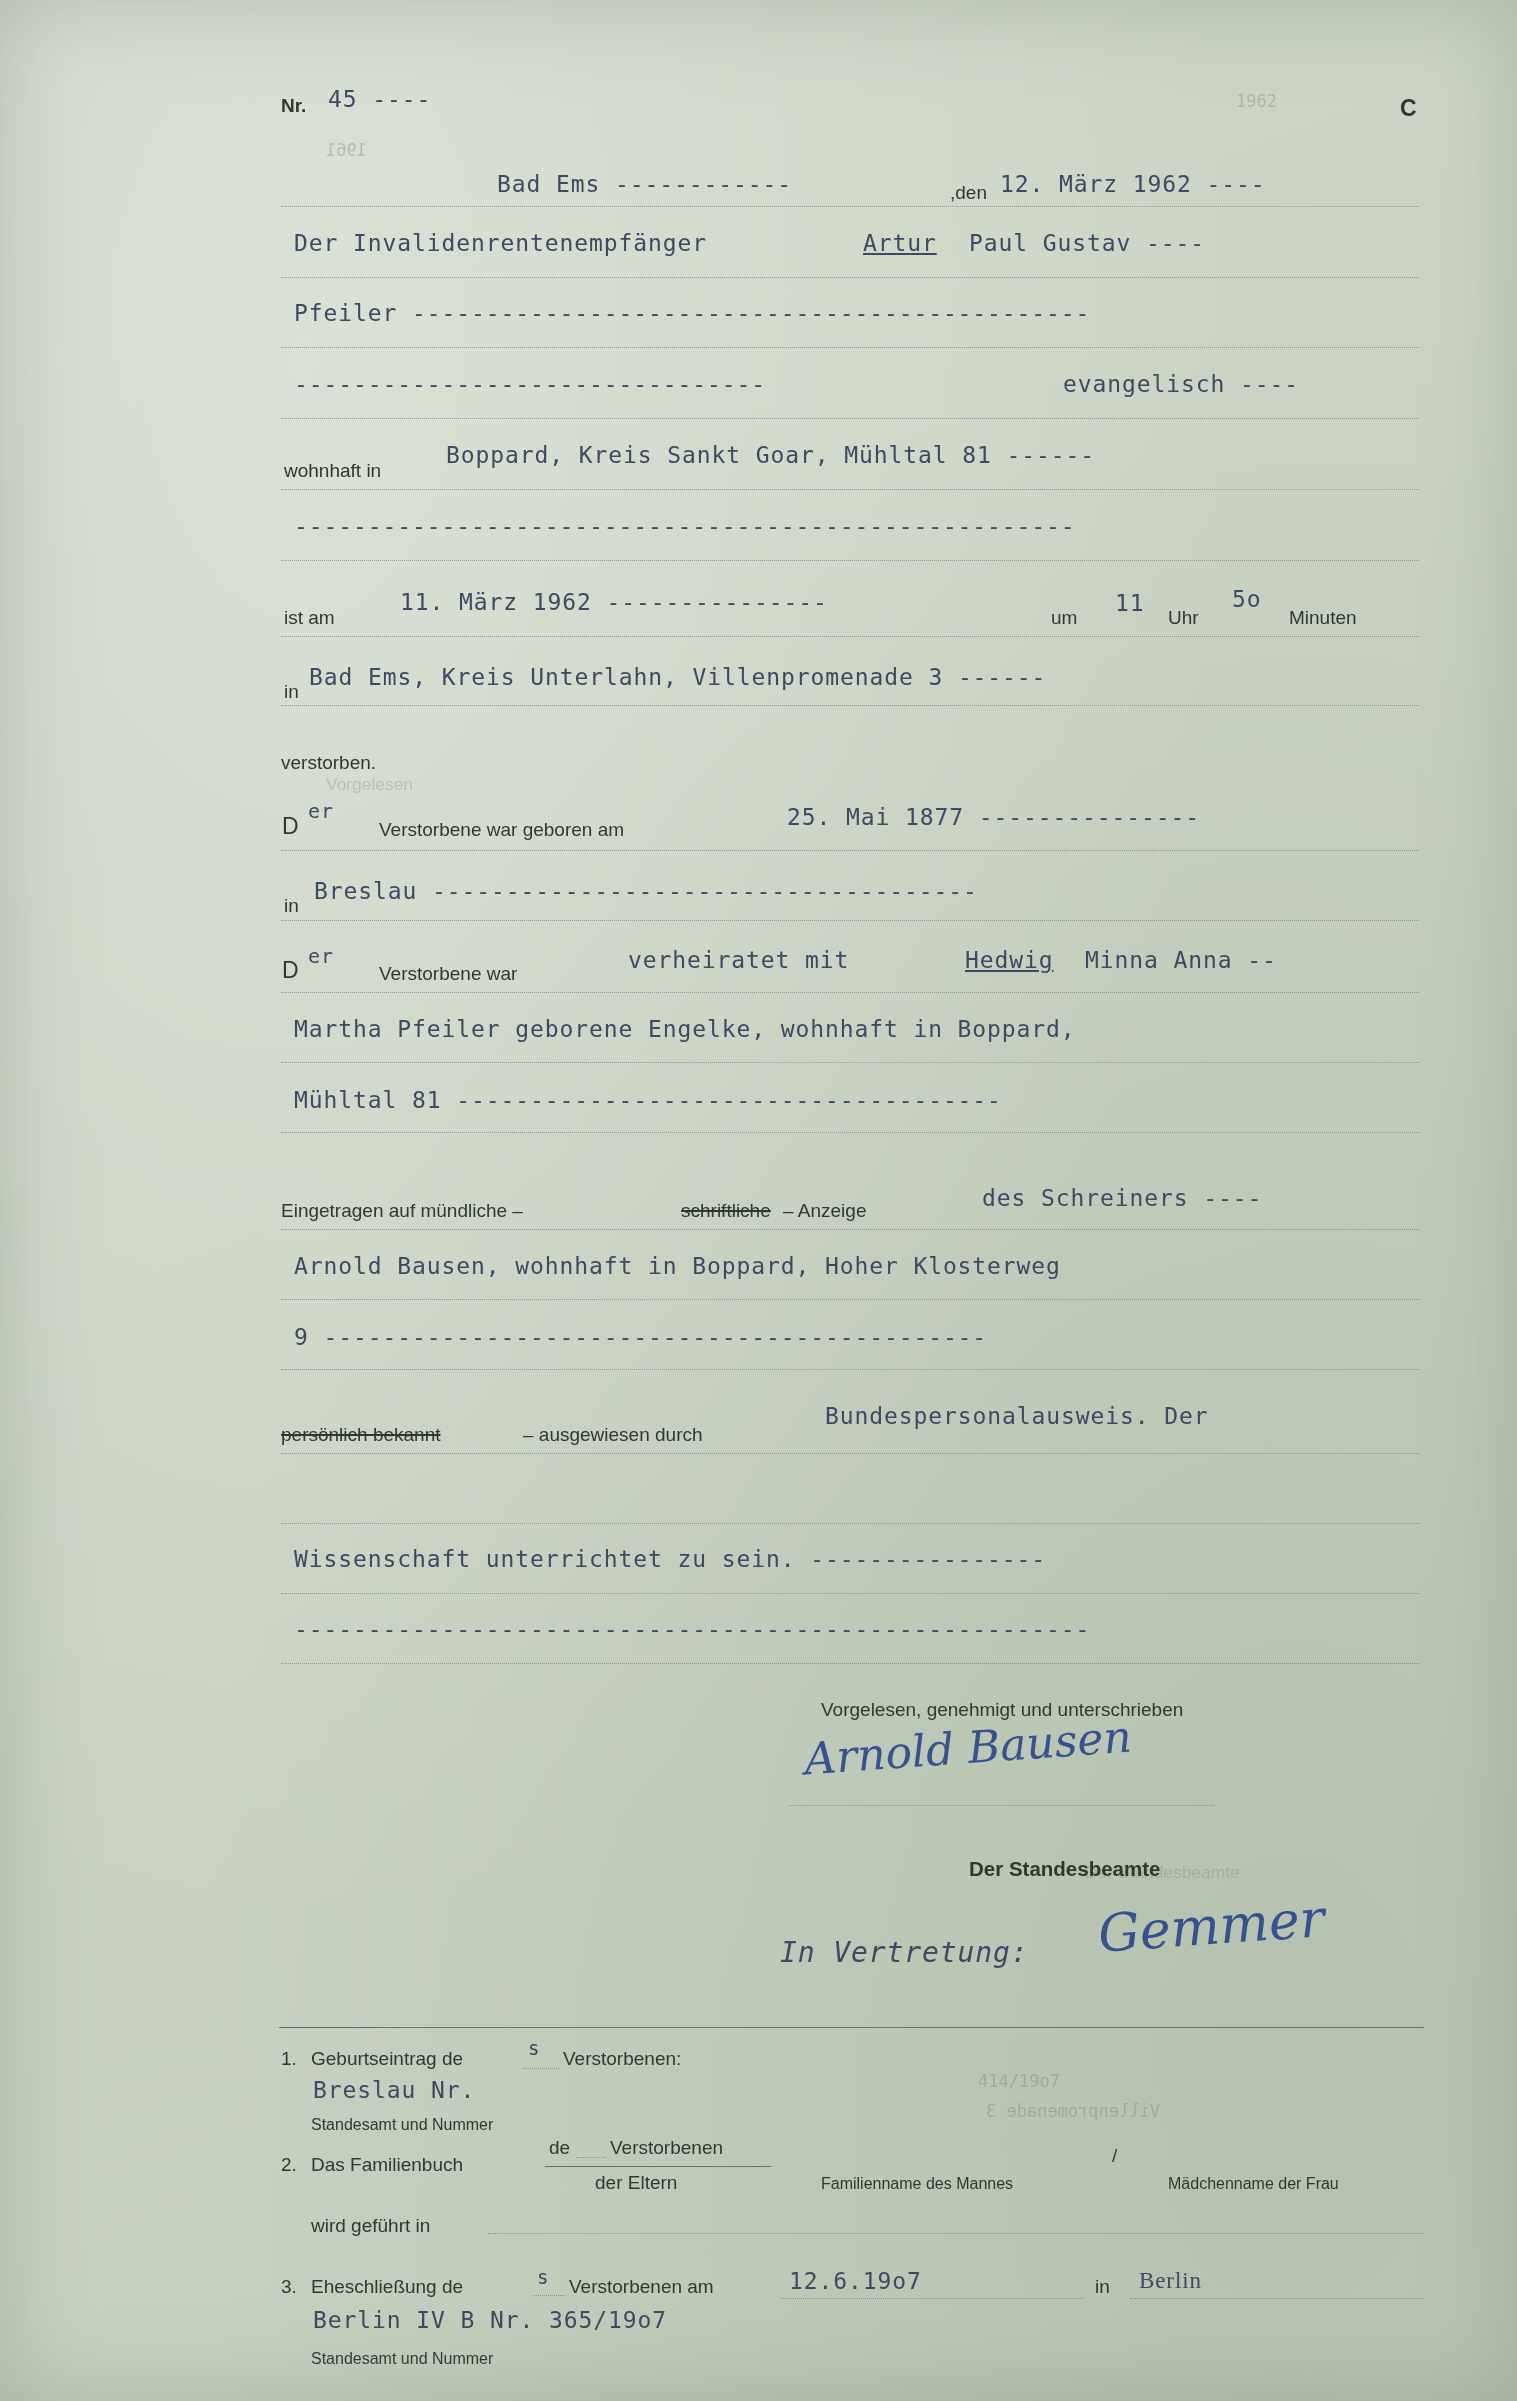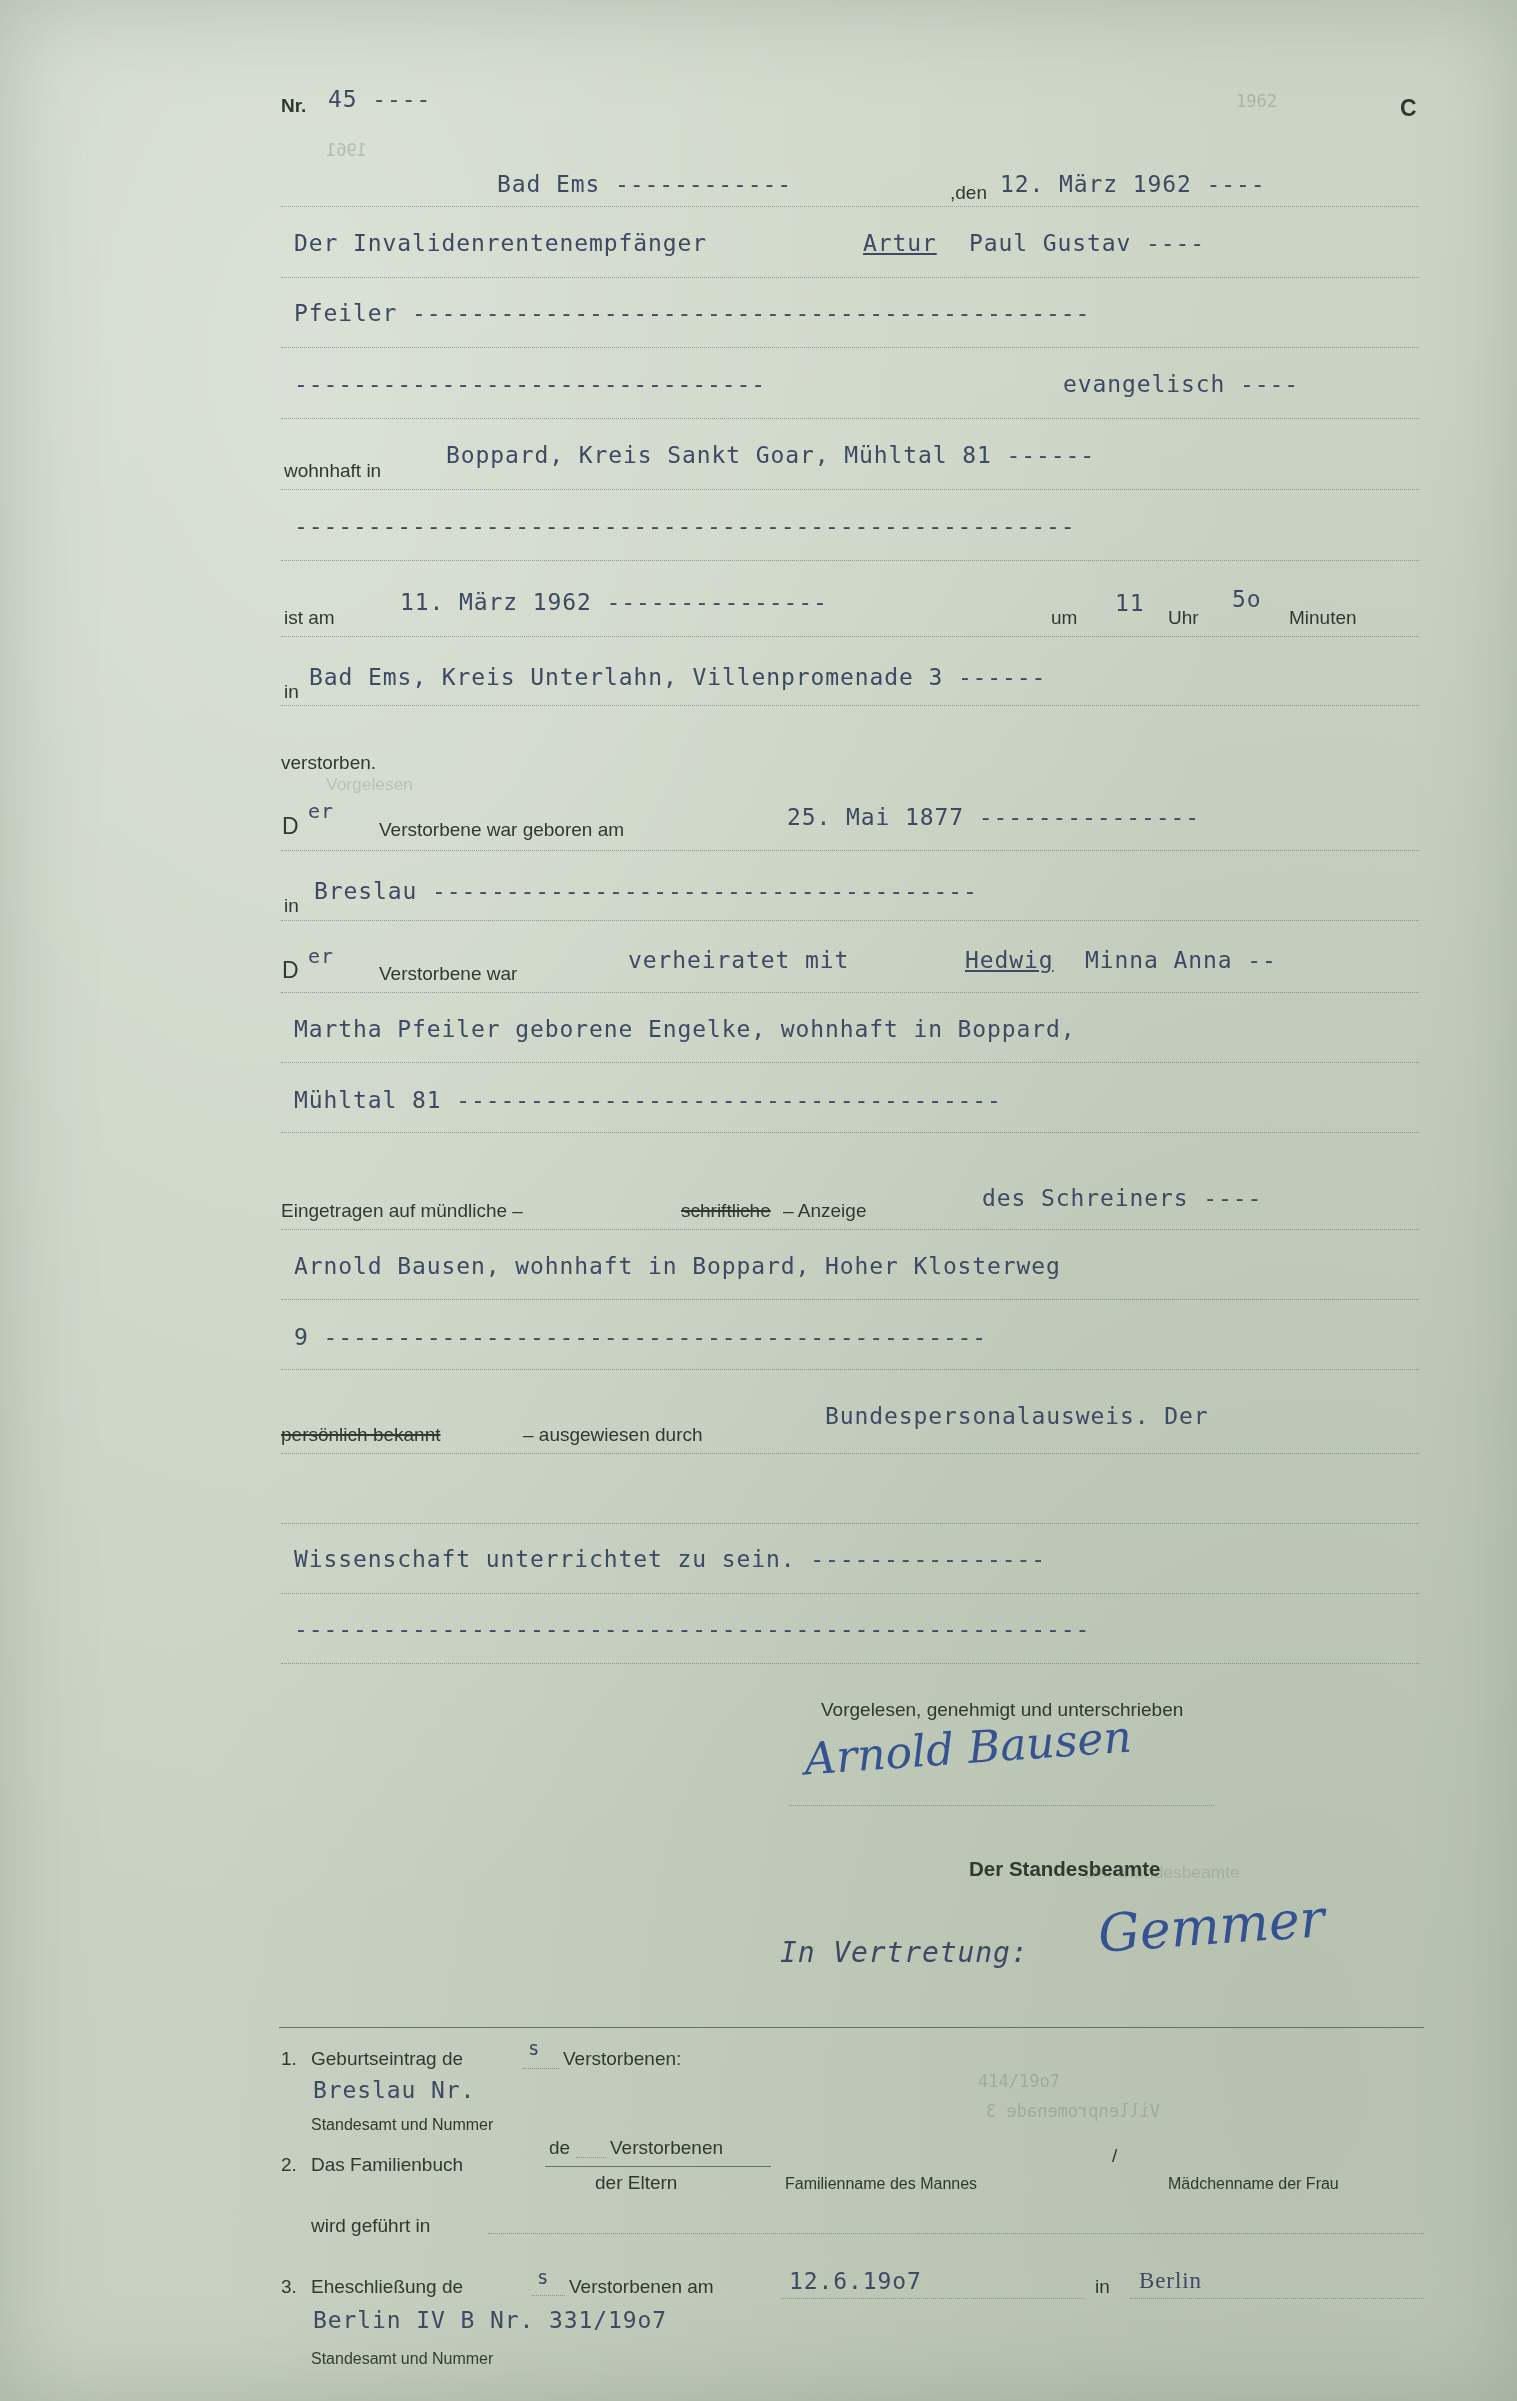--- a/index.html
+++ b/index.html
@@ -223,37 +223,37 @@
 
     <div class="abs form" style="left:281px; top:2154px;">2.</div>
     <div class="abs form" style="left:311px; top:2154px;">Das Familienbuch</div>
 
     <div class="abs form" style="left:549px; top:2137px;">de</div>
     <div class="dotline" style="left:576px; top:2157px; width:30px;"></div>
     <div class="abs form" style="left:610px; top:2137px;">Verstorbenen</div>
     <div class="solidline" style="left:545px; top:2166px; width:226px;"></div>
     <div class="abs form" style="left:595px; top:2172px;">der Eltern</div>
 
-    <div class="abs form small" style="left:785px; top:2175px;">Familienname des Mannes</div>
+    <div class="abs form small" style="left:821px; top:2175px;">Familienname des Mannes</div>
     <div class="abs form" style="left:1112px; top:2145px;">/</div>
     <div class="abs form small" style="left:1168px; top:2175px;">Mädchenname der Frau</div>
 
     <div class="dotline" style="left:488px; top:2233px; width:936px;"></div>
     <div class="abs form" style="left:311px; top:2215px;">wird geführt in</div>
 
     <div class="abs form" style="left:281px; top:2276px;">3.</div>
     <div class="abs form" style="left:311px; top:2276px;">Eheschließung de</div>
     <div class="abs tw" style="left:537px; top:2266px; font-size:19px;">s</div>
     <div class="dotline" style="left:532px; top:2295px; width:33px;"></div>
     <div class="abs form" style="left:569px; top:2276px;">Verstorbenen am</div>
     <div class="dotline" style="left:781px; top:2298px; width:303px;"></div>
     <div class="abs tw" style="left:789px; top:2268px;">12.6.19o7</div>
     <div class="abs form" style="left:1095px; top:2276px;">in</div>
     <div class="dotline" style="left:1130px; top:2298px; width:294px;"></div>
     <div class="abs tw" style="left:1139px; top:2268px;font-family:Liberation Serif, serif;">Berlin</div>
 
-    <div class="abs tw" style="left:313px; top:2307px;">Berlin IV B Nr. 331/19o7</div>
+    <div class="abs tw" style="left:313px; top:2307px;">Berlin IV B Nr. 365/19o7</div>
     <div class="abs form small" style="left:311px; top:2350px;">Standesamt und Nummer</div>
   </div>
 
   <div class="edge-shadow"></div>
 </div>
 
 
 </body></html>

